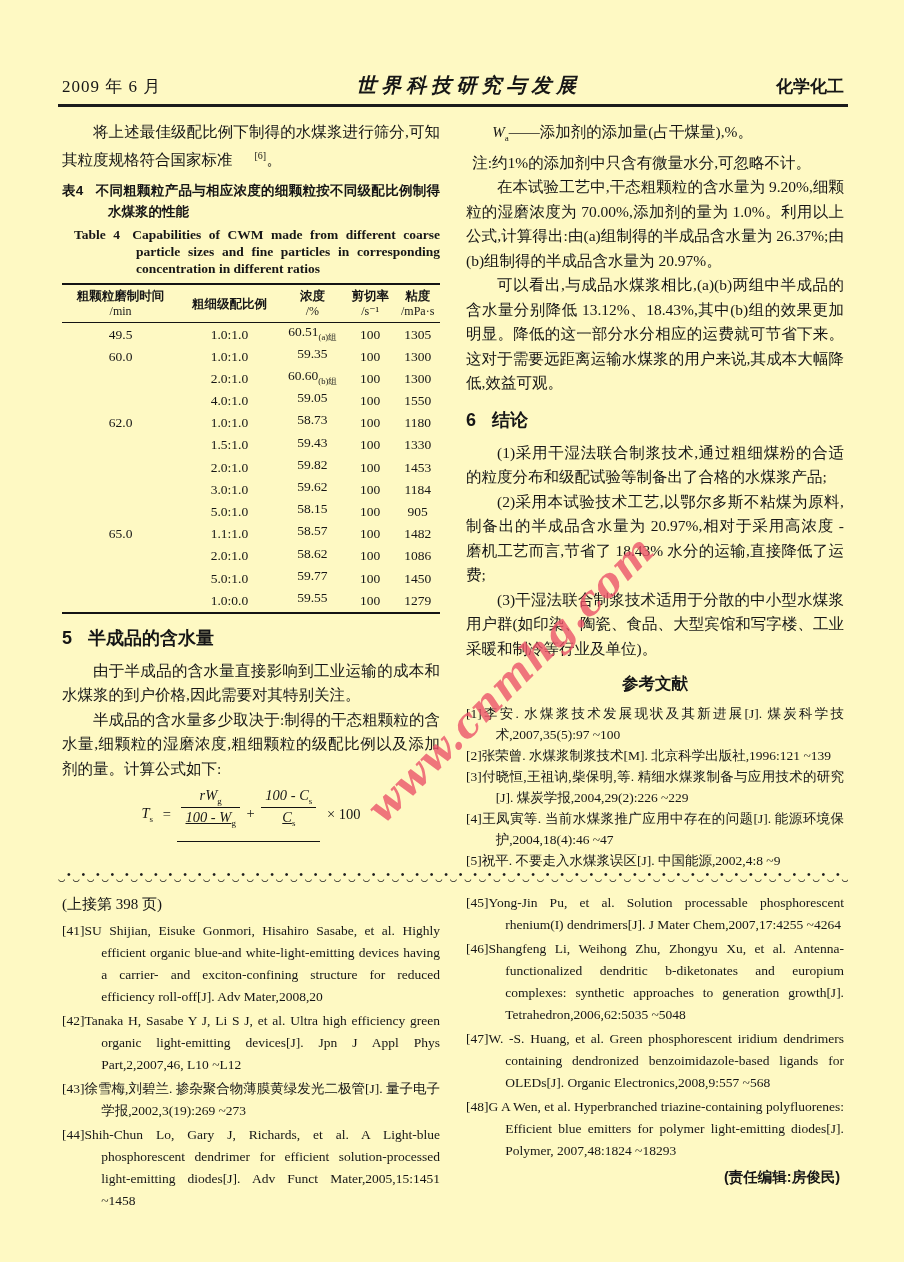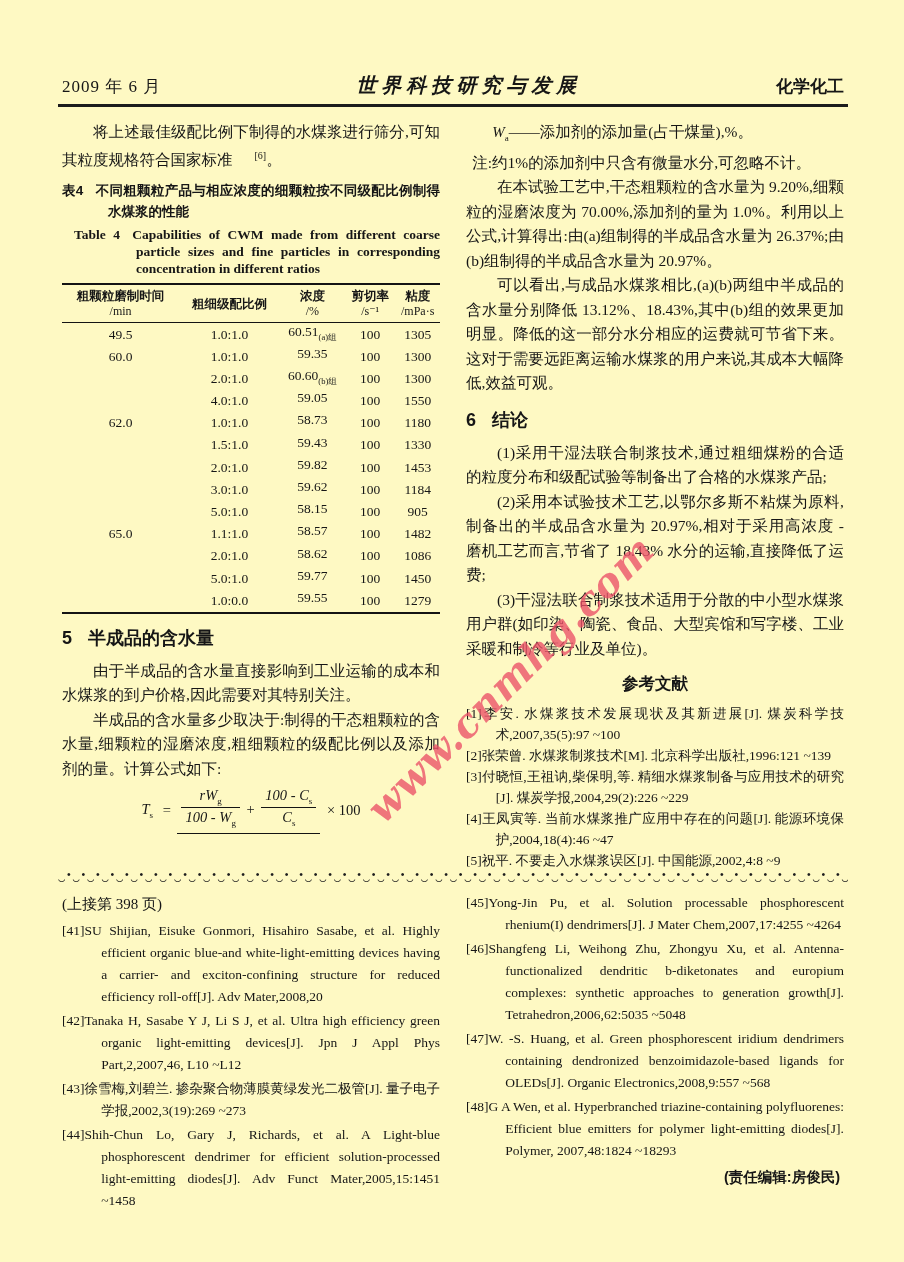--- a/index.html
+++ b/index.html
@@ -33,21 +33,21 @@
   table.t4 td{font-size:13.5px;line-height:15.5px;padding:0.5px 0;text-align:center;}
   table.t4 td sub{font-size:8.5px;}
   
   .sec-h{font-family:"Liberation Sans","DejaVu Sans",sans-serif;font-weight:bold;font-size:18px;margin:12px 0 9px 0;}
   .sec-h .sec-num{margin-right:16px;}
   
   .formula{text-align:center;margin:6px 0 6px 0;font-size:14.5px;}
   .formula i{font-family:"Liberation Serif","DejaVu Serif",serif;}
   .frac{display:inline-block;vertical-align:middle;text-align:center;}
   .frac .fn{display:block;border-bottom:1.2px solid #141414;padding:0 4px 1px 4px;}
-  .frac .fd{display:block;padding:1px 4px 4px 4px;}
+  .frac .fd{display:block;padding:1px 4px 12px 4px;text-decoration:underline;}
   .formula sub{font-size:9px;}
   .fx{display:inline-block;vertical-align:middle;margin:0 3px;}
   
   .def{font-size:15.5px;line-height:24.5px;padding-left:4.3em;text-indent:0;margin:0;text-align:left;}
   .def i{font-size:15px;}
   .def sub{font-size:9px;}
   .wa-line{padding-left:1.7em;}
   .note-line{font-size:15.5px;line-height:24.5px;text-indent:0.4em;margin:0;}
   
   .refs-title{font-family:"Liberation Sans","DejaVu Sans",sans-serif;font-weight:bold;font-size:16.5px;text-align:center;margin:12px 0 8px 0;}

